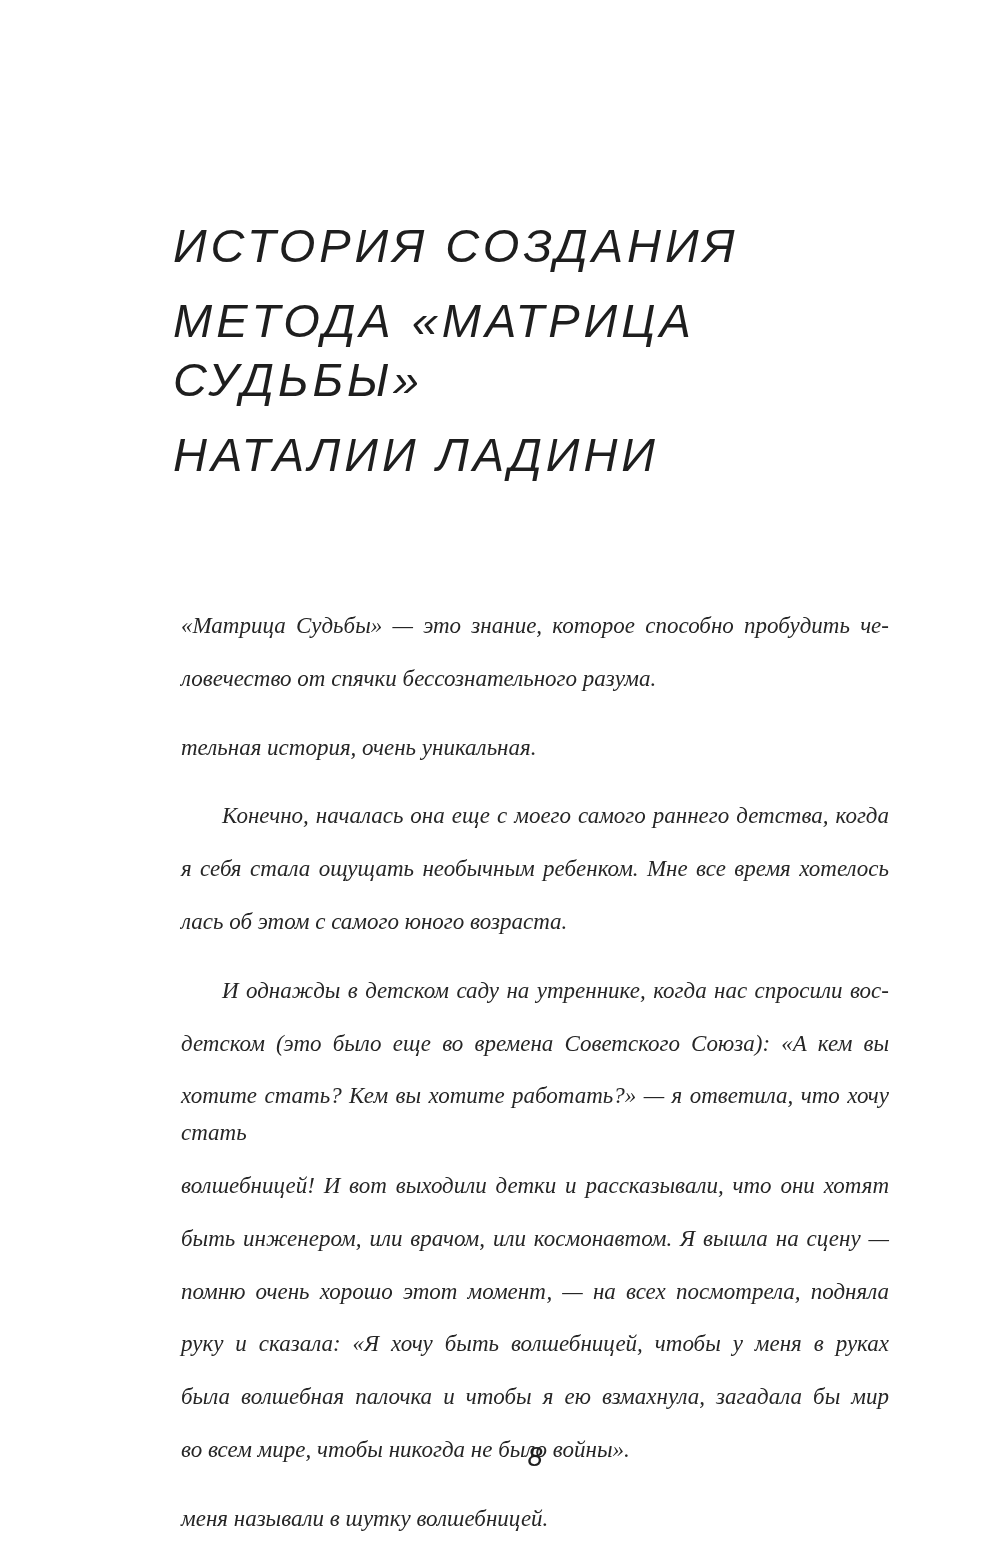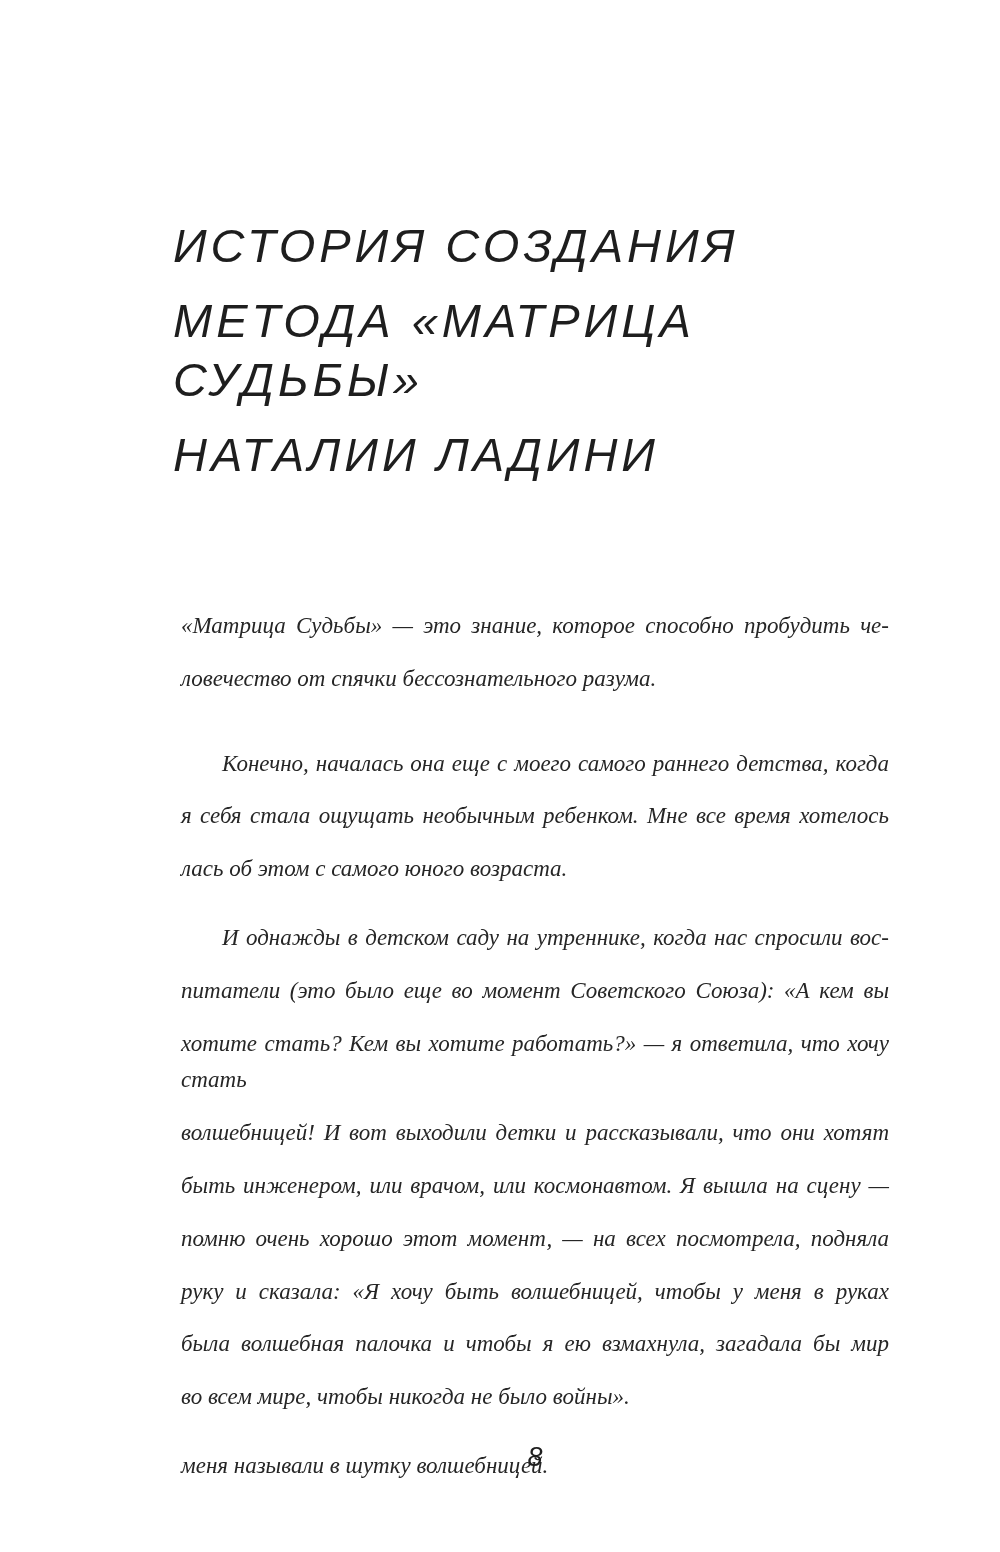--- a/index.html
+++ b/index.html
@@ -73,29 +73,30 @@
       <div>МЕТОДА «МАТРИЦА СУДЬБЫ»</div>
       <div>НАТАЛИИ ЛАДИНИ</div>
     </h1>
 
     <div class="body-text">
         <div class="para">
           <div class="line">«Матрица Судьбы» — это знание, которое способно пробудить че-</div>
           <div class="line last">ловечество от спячки бессознательного разума.</div>
         </div>
         <div class="para">
+          <div class="line last">тельная история, очень уникальная.</div>
         </div>
         <div class="para">
           <div class="line indent">Конечно, началась она еще с моего самого раннего детства, когда</div>
           <div class="line">я себя стала ощущать необычным ребенком. Мне все время хотелось</div>
           <div class="line last">лась об этом с самого юного возраста.</div>
         </div>
         <div class="para">
           <div class="line indent">И однажды в детском саду на утреннике, когда нас спросили вос-</div>
-          <div class="line">питатели (это было еще во момент Советского Союза): «А кем вы</div>
+          <div class="line">детском (это было еще во времена Советского Союза): «А кем вы</div>
           <div class="line">хотите стать? Кем вы хотите работать?» — я ответила, что хочу стать</div>
           <div class="line">волшебницей! И вот выходили детки и рассказывали, что они хотят</div>
           <div class="line">быть инженером, или врачом, или космонавтом. Я вышла на сцену —</div>
           <div class="line">помню очень хорошо этот момент, — на всех посмотрела, подняла</div>
           <div class="line">руку и сказала: «Я хочу быть волшебницей, чтобы у меня в руках</div>
           <div class="line">была волшебная палочка и чтобы я ею взмахнула, загадала бы мир</div>
           <div class="line last">во всем мире, чтобы никогда не было войны».</div>
         </div>
         <div class="para">
           <div class="line last">меня называли в шутку волшебницей.</div>

